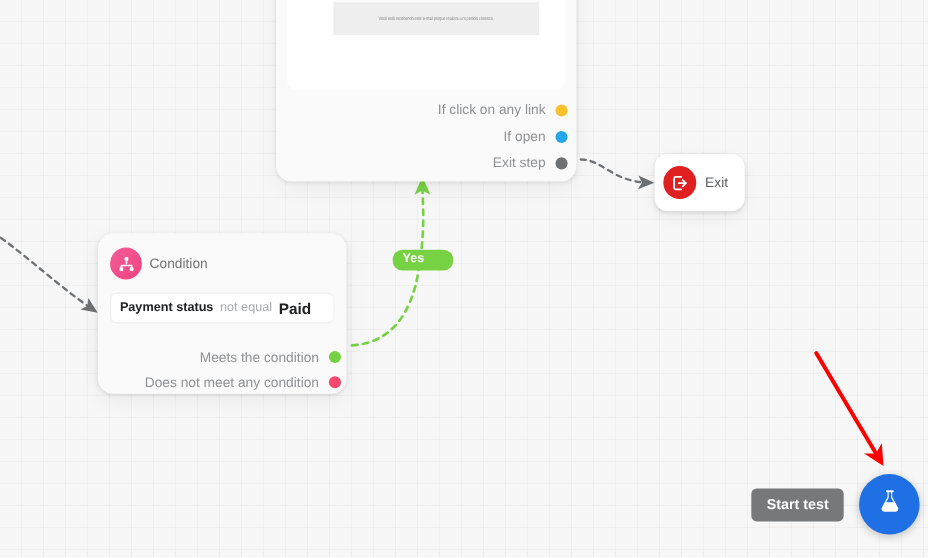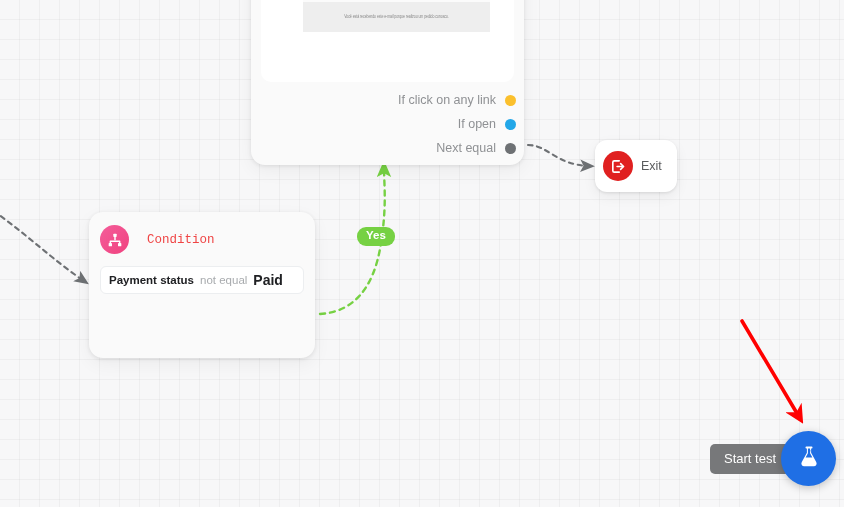--- a/index.html
+++ b/index.html
@@ -141,23 +141,22 @@
   }
   .cond-icon {
     width: 29px; height: 29px;
     border-radius: 50%;
     background: linear-gradient(135deg, #f45d9a 0%, #f0427f 100%);
     display: flex; align-items: center; justify-content: center;
     flex: 0 0 auto;
   }
   .cond-title {
     font-size: 12.5px;
-    color: #ef4444;
-    margin-left: 18px;
-    font-family: Liberation Mono, monospace;
+    color: #737373;
+    margin-left: 7px;
   }
   .cond-rule {
     margin: 12px 11px 0 11px;
     height: 28px;
     background: #ffffff;
     border: 1px solid #eceef0;
     border-radius: 6px;
     display: flex;
     align-items: center;
     padding-left: 8px;
@@ -185,33 +184,33 @@
   .cond-ports .port-row { height: 23px; padding-right: 5px; }
 
   
   .yes-badge {
     position: absolute;
     left: 357px; top: 227px;
     background: #76d143;
     color: #ffffff;
     font-size: 11.5px;
     font-weight: bold;
-    padding: 3px 9px 4px 9px;
+    padding: 3px 26px 4px 9px;
     border-radius: 9px;
     line-height: 1;
   }
 
   
   .start-test-tip {
     position: absolute;
-    left: 710px; top: 444px;
+    left: 683px; top: 444px;
     background: #77787a;
     color: #ffffff;
     font-size: 13px;
-    font-weight: normal;
+    font-weight: bold;
     padding: 8px 14px;
     border-radius: 5px;
     line-height: 1.1;
   }
   .fab {
     position: absolute;
     left: 781px; top: 431px;
     width: 55px; height: 55px;
     border-radius: 50%;
     background: #1f6fe5;
@@ -265,21 +264,21 @@
         <span class="port-label">If click on any link</span>
         <span class="port-dot" style="background:#fbc02d"></span>
       </div>
 
       <div class="port-row">
         <span class="port-label">If open</span>
         <span class="port-dot" style="background:#23a7e8"></span>
       </div>
 
       <div class="port-row">
-        <span class="port-label">Next equal</span>
+        <span class="port-label">Exit step</span>
         <span class="port-dot" style="background:#6e7174"></span>
       </div>
 
     </div>
   </div>
 
   <div class="exit-node">
     <span class="exit-icon">
       <svg width="17" height="17" viewBox="0 0 24 24" fill="none" stroke="#ffffff" stroke-width="2.3" stroke-linecap="round" stroke-linejoin="round">
         <path d="M13 4 H6 a2 2 0 0 0 -2 2 v12 a2 2 0 0 0 2 2 h7"></path>
@@ -304,20 +303,33 @@
       </span>
       <span class="cond-title">Condition</span>
     </div>
 
     <div class="cond-rule">
       <span class="rule-field">Payment status</span>
       <span class="rule-op">not equal</span>
       <span class="rule-val">Paid</span>
     </div>
 
+    <div class="cond-ports">
+
+      <div class="port-row">
+        <span class="port-label">Meets the condition</span>
+        <span class="port-dot" style="background:#76d143"></span>
+      </div>
+
+      <div class="port-row">
+        <span class="port-label">Does not meet any condition</span>
+        <span class="port-dot" style="background:#f4496b"></span>
+      </div>
+
+    </div>
   </div>
 
   <div class="yes-badge">Yes</div>
 
   <div class="start-test-tip">Start test</div>
 
   <div class="fab">
     <span>
       <svg width="26" height="26" viewBox="0 0 24 24" fill="#ffffff">
         <path d="M9.6 2.4 h4.8 a0.85 0.85 0 0 1 0 1.7 h-0.45 v4.05 l4.7 8.5

